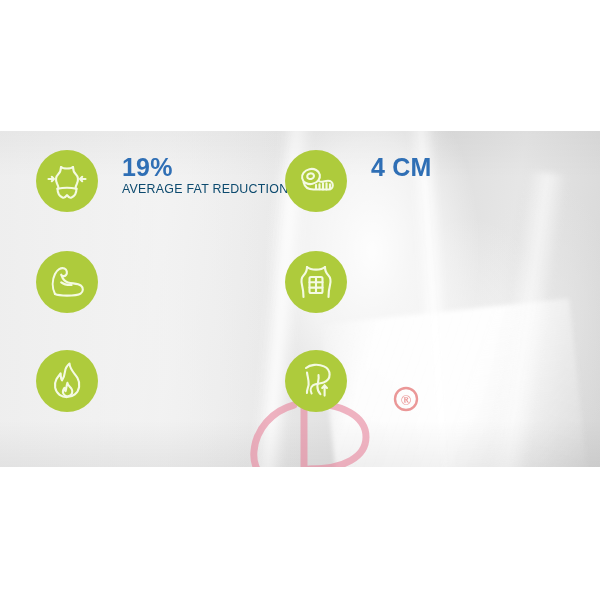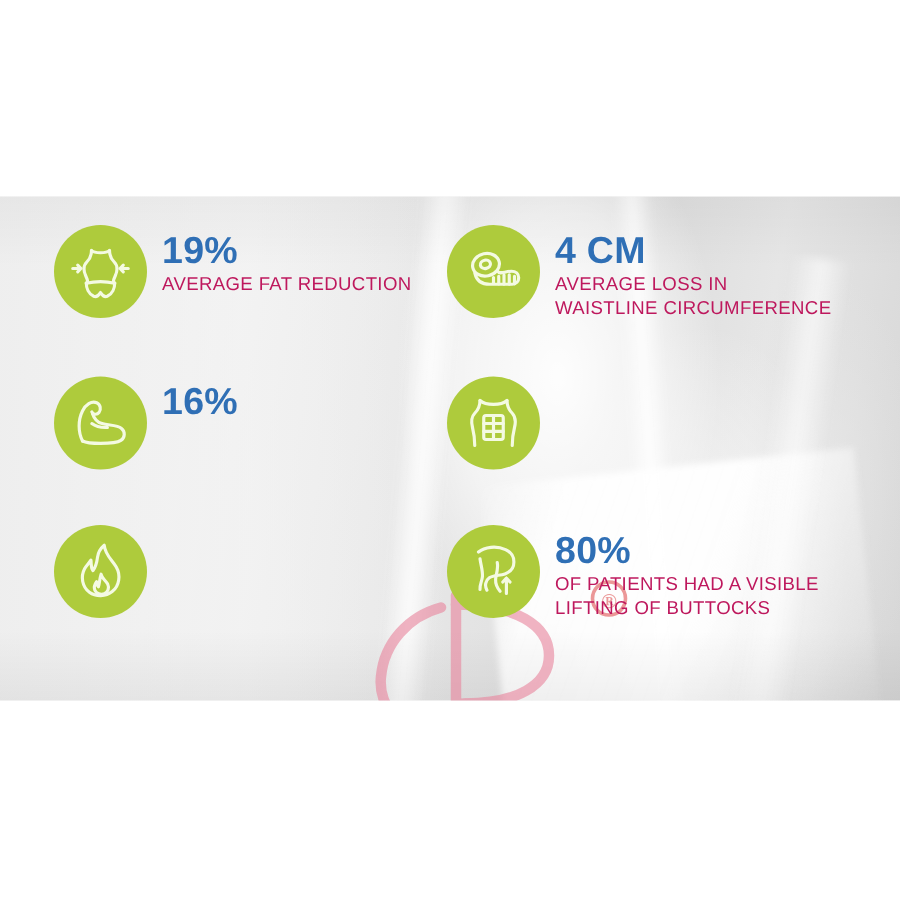--- a/index.html
+++ b/index.html
@@ -106,21 +106,21 @@
   #grid {
     position: absolute;
     inset: 0;
   }
   .stat {
     position: absolute;
     display: flex;
     align-items: flex-start;
   }
   .col-left  { left: 36px; }
-  .col-right { left: 298px; }
+  .col-right { left: 285px; }
   .row-1 { top: 19px; }
   .row-2 { top: 120px; }
   .row-3 { top: 219px; }
 
   .badge {
     width: 62px;
     height: 62px;
     border-radius: 50%;
     background: #aecb3c;
     flex: 0 0 auto;
@@ -136,35 +136,35 @@
   }
   .badge svg * {
     stroke: #f4fae2;
     fill: none;
     stroke-width: 2.1;
     stroke-linecap: round;
     stroke-linejoin: round;
   }
 
   .stat-text {
-    margin-left: 10px;
+    margin-left: 24px;
     padding-top: 4px;
     max-width: 208px;
   }
   .stat-value {
     font-size: 25px;
     font-weight: 700;
     color: #2f6fb5;
     line-height: 1.04;
     letter-spacing: 0.2px;
     white-space: nowrap;
   }
   .stat-desc {
     font-size: 12.4px;
-    color: #be185d;
+    color: #0c4a6e;
     line-height: 1.26;
     letter-spacing: 0.25px;
     margin-top: 2px;
     text-transform: uppercase;
     white-space: pre-line;
   }
 
   
   .col-right .stat-text { max-width: 240px; }
 </style>
@@ -231,38 +231,35 @@
             <ellipse cx="16.6" cy="17.2" rx="3.4" ry="2.8" transform="rotate(-12 16.6 17.2)"></ellipse>
             <path d="M9.6 23.2 C10.6 27.6 14 30.5 19.5 30.5 L34.5 30.5
                      C37.2 30.5 38.8 28.4 38.8 26.2 C38.8 23.6 36.8 21.8 34 21.8
                      C29.5 21.8 26 24.4 24.6 21.6"></path>
             <path d="M22 26 L22 30 M25.5 25.2 L25.5 30.2 M29 24.4 L29 30.4
                      M32.5 24.2 L32.5 30.4 M36 25.2 L36 30.2"></path>
           </svg>
         </div>
         <div class="stat-text">
           <div class="stat-value">4 CM</div>
-          <div class="stat-desc">AVERAGE LOSS IN
-WAISTLINE CIRCUMFERENCE</div>
         </div>
       </div>
 
       <div class="stat col-left row-2">
         <div class="badge">
           <svg viewBox="0 0 44 44">
             <path d="M10 34 C7 28 7 20 10 14 C12 9.8 16 7 19.5 8.5 C22 9.6 22.6 13 21 15
                      C19.6 16.8 17 16.4 16.2 14.6"></path>
             <path d="M16.6 15.6 C17.6 18.6 19.6 21.4 23 22.4 C27.5 23.7 33 23.2 36 25.6
                      C38.6 27.7 38.4 31.8 35.6 33.6 C33 35.3 28 35.6 22 35.6
                      C17.6 35.6 12.8 35.4 10 34"></path>
             <path d="M16.2 22.4 C18.8 24.4 22.6 25.2 26.6 25"></path>
           </svg>
         </div>
         <div class="stat-text">
-          <div class="stat-value">16%</div>
         </div>
       </div>
 
       <div class="stat col-right row-2">
         <div class="badge">
           <svg viewBox="0 0 44 44">
             <path d="M13 7 C13 11.5 11.5 13.5 9.5 15.5 C7.4 17.7 7 21 8 25 C9 29 9.5 33 9.5 37"></path>
             <path d="M31 7 C31 11.5 32.5 13.5 34.5 15.5 C36.6 17.7 37 21 36 25 C35 29 34.5 33 34.5 37"></path>
             <path d="M13 7 C17 10.5 27 10.5 31 7"></path>
             <rect x="15.5" y="17" width="13" height="16" rx="1.5"></rect>
@@ -292,22 +289,17 @@
         <div class="badge">
           <svg viewBox="0 0 44 44">
             <path d="M12 9 C16 5.6 24 4.6 30 7.4 C33.6 9 35.6 12 35.6 15.6
                      C35.6 19.6 33 22.4 29.6 23.6 C26 24.8 22 24.2 19.2 26.2
                      C16.6 28 16 31.6 17.6 34.4"></path>
             <path d="M13 13.5 C13.6 18 15 21.6 14.6 25.6 C14.3 28.6 12.6 31 13 34"></path>
             <path d="M24.5 16 C25.4 20.4 23.6 23.6 23.4 27.2 C23.2 30.6 24.6 33 26.4 35.2"></path>
             <path d="M30.6 36.6 L30.6 26.4 M30.6 26.4 L28.2 29 M30.6 26.4 L33 29"></path>
           </svg>
         </div>
-        <div class="stat-text">
-          <div class="stat-value">80%</div>
-          <div class="stat-desc">OF PATIENTS HAD A VISIBLE
-LIFTING OF BUTTOCKS</div>
-        </div>
       </div>
 
     </div>
   </div>
 </div>
 
 </body></html>

